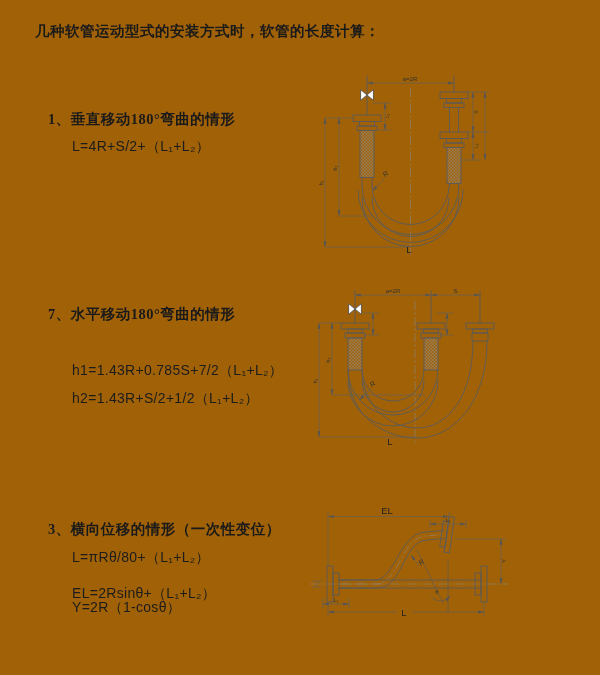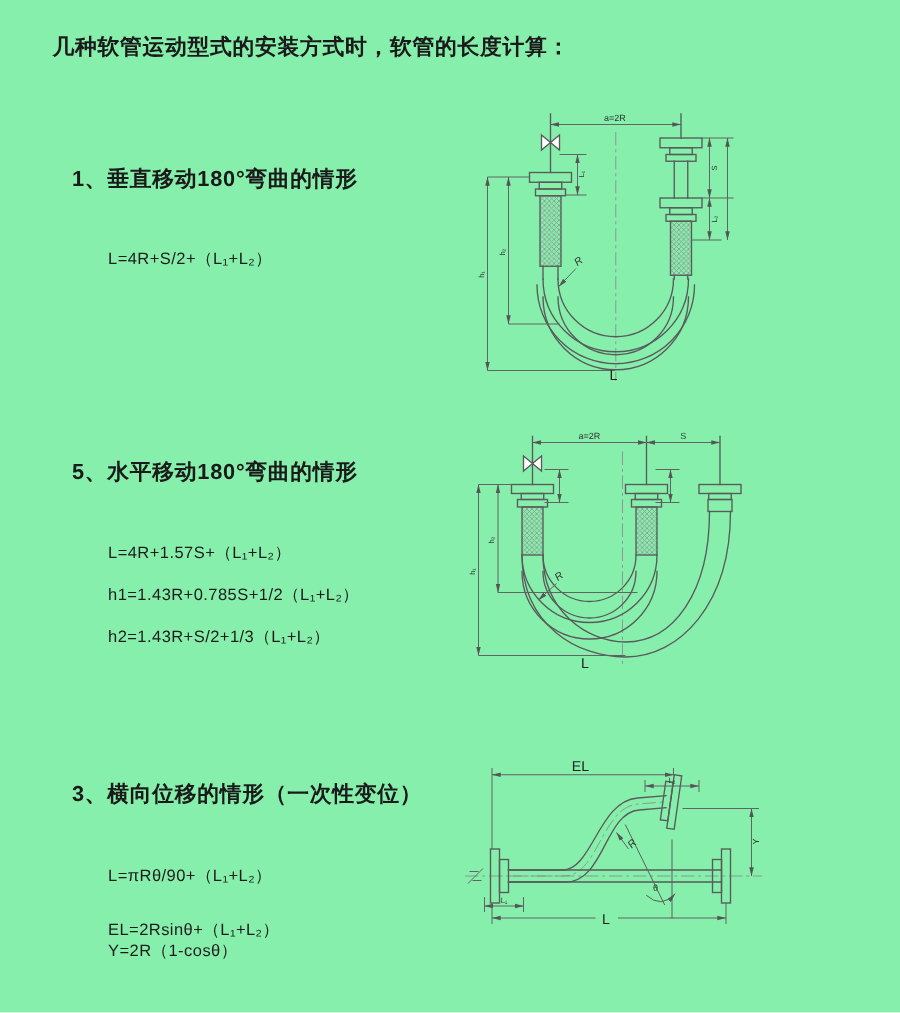--- a/index.html
+++ b/index.html
@@ -1,20 +1,20 @@
 <!DOCTYPE html>
 <html><head>
 <meta charset="utf-8">
 <style>
   html,body{margin:0;padding:0;background:#fff;}
-  .page{position:relative;width:600px;height:675px;background:#86efac;overflow:hidden;
+  .page{position:relative;width:600px;height:675px;background:#a16207;overflow:hidden;
         font-family:"Liberation Sans","DejaVu Sans",sans-serif;color:#1a1a1a;}
   .doc-title{position:absolute;left:35px;top:22px;font-size:14.5px;font-weight:bold;letter-spacing:.5px;}
-  .sec-heading{position:absolute;left:48px;font-size:14.5px;font-weight:bold;letter-spacing:.5px;}
-  .formula{position:absolute;left:72px;font-size:11px;letter-spacing:.3px;color:#1c1c1c;margin-top:27px;}
+  .sec-heading{position:absolute;left:48px;font-size:14.5px;font-weight:bold;letter-spacing:.5px;font-family:Liberation Serif, serif;}
+  .formula{position:absolute;left:72px;font-size:14px;letter-spacing:.3px;color:#1c1c1c;}
   svg.diag{position:absolute;}
   .part{stroke:#5a5a5a;stroke-width:.9;fill:none;stroke-linecap:square;}
   .dim{stroke:#606060;stroke-width:.65;fill:none;}
   .cl{stroke:#8a8a8a;stroke-width:.55;fill:none;stroke-dasharray:9 2.5 2 2.5;}
   .lbl{fill:#333;font-size:6px;text-anchor:middle;}
   .lbl-sm{fill:#333;font-size:5px;text-anchor:middle;}
   .lbl-big{fill:#222;font-size:9.5px;text-anchor:middle;}
   .lbl-it{font-style:italic;font-size:7px;}
   .braidrect{fill:url(#braid);stroke:#5a5a5a;stroke-width:.9;}
   .valve{fill:#fff;stroke:#5a5a5a;stroke-width:.9;}
@@ -91,24 +91,23 @@
     <text class="lbl" x="95" y="10.5">a=2R</text>
     <text class="lbl-sm" transform="rotate(-90 7.5,113)" x="7.5" y="113">h₁</text>
     <text class="lbl-sm" transform="rotate(-90 21.5,98)" x="21.5" y="98">h₂</text>
     <text class="lbl-sm" transform="rotate(-90 74,46)" x="74" y="46">L₁</text>
     <text class="lbl-sm" transform="rotate(-90 163,42)" x="163" y="42">S</text>
     <text class="lbl-sm" transform="rotate(-90 163,76)" x="163" y="76">L₂</text>
     <text class="lbl lbl-it" transform="rotate(-38 72,106)" x="72" y="106">R</text>
     <text class="lbl-big" x="94" y="183">L</text>
   </svg>
 
-  <div class="sec-heading" style="top:305px">5、水平移动180°弯曲的情形</div>
-  <div class="formula" style="top:334px">L=4R+1.57S+（L₁+L₂）</div>
-  <div class="formula" style="top:362px">h1=1.43R+0.785S+1/2（L₁+L₂）</div>
-  <div class="formula" style="top:390px">h2=1.43R+S/2+1/3（L₁+L₂）</div>
+  <div class="sec-heading" style="top:305px">7、水平移动180°弯曲的情形</div>
+  <div class="formula" style="top:362px">h1=1.43R+0.785S+7/2（L₁+L₂）</div>
+  <div class="formula" style="top:390px">h2=1.43R+S/2+1/2（L₁+L₂）</div>
 
   <svg class="diag" style="left:313px;top:285px" width="215" height="168" viewBox="0 0 215 168">
     <path class="cl" d="M102,16 V158"></path>
 
     <g class="part">
 
       <path d="M42,6 V38 M118,6 V38 M167,6 V38"></path>
       <path class="valve" d="M36,19 L42,24 L36,29 Z M48,19 L42,24 L48,29 Z"></path>
 
       <rect x="28" y="38" width="28" height="6"></rect>
@@ -152,21 +151,21 @@
 
     <text class="lbl" x="80" y="7.5">a=2R</text>
     <text class="lbl" x="142.5" y="7.5">S</text>
     <text class="lbl-sm" transform="rotate(-90 3.5,96)" x="3.5" y="96">h₁</text>
     <text class="lbl-sm" transform="rotate(-90 16.5,75)" x="16.5" y="75">h₂</text>
     <text class="lbl lbl-it" transform="rotate(-38 61,101)" x="61" y="101">R</text>
     <text class="lbl-big" x="77" y="160">L</text>
   </svg>
 
   <div class="sec-heading" style="top:520px">3、横向位移的情形（一次性变位）</div>
-  <div class="formula" style="top:549px">L=πRθ/90+（L₁+L₂）</div>
+  <div class="formula" style="top:549px">L=πRθ/80+（L₁+L₂）</div>
   <div class="formula" style="top:599px">Y=2R（1-cosθ）</div>
   <div class="formula" style="top:585px">EL=2Rsinθ+（L₁+L₂）</div>
 
   <svg class="diag" style="left:303px;top:503px" width="215" height="122" viewBox="0 0 215 122">
 
     <path class="cl" d="M7,81 H205"></path>
     <path class="dim" d="M10,78 H16 M12,84 H18 M9,86 L19,76"></path>
 
     <path class="cl" d="M36,81 L73,81 C96,81 98,35 122.5,33 L141,31.5"></path>
 

